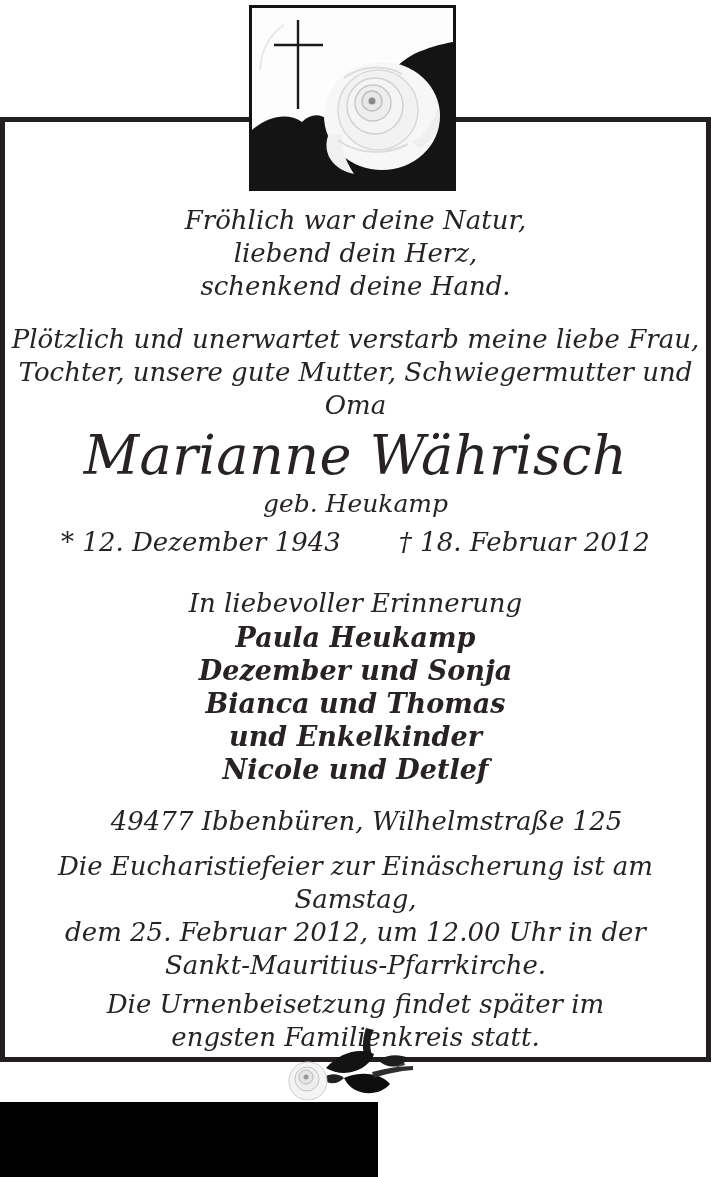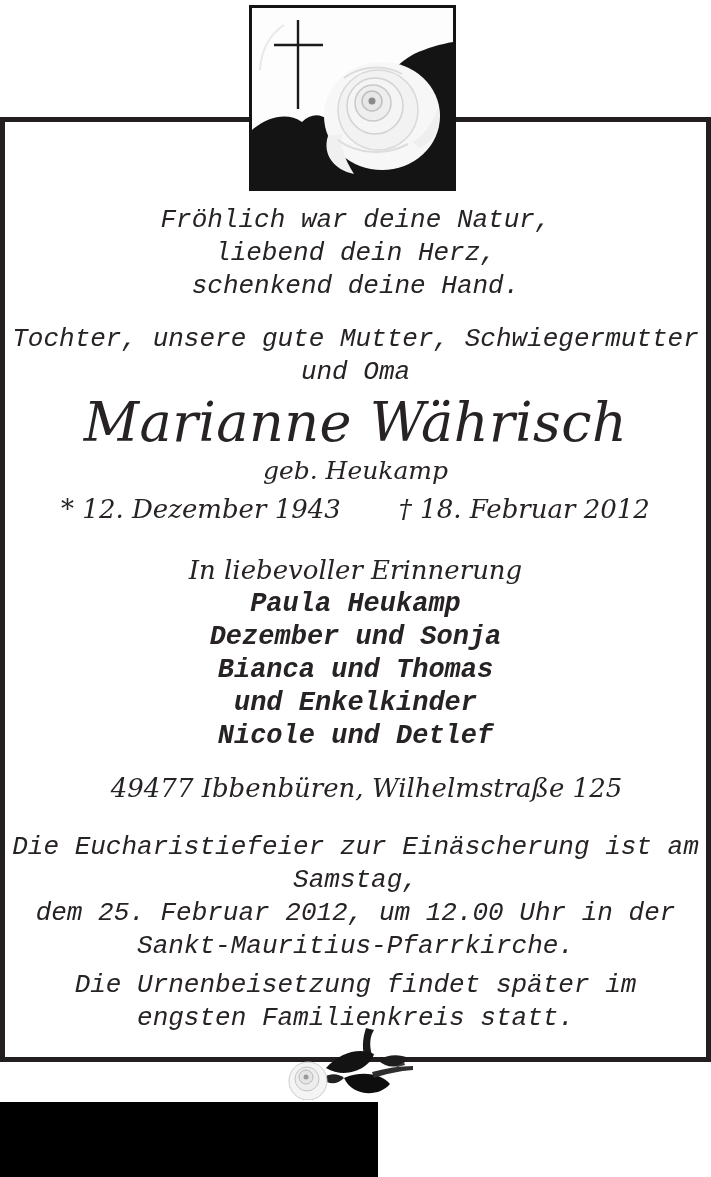--- a/index.html
+++ b/index.html
@@ -8,36 +8,36 @@
     font-family:"DejaVu Serif","Liberation Serif",serif;color:#272324;
   }
   .frame{
     position:absolute;left:0;top:117px;width:711px;height:945px;
     border:5px solid #231f20;box-sizing:border-box;background:#ffffff;z-index:1;
   }
   .content{
     position:absolute;left:0;top:0;width:100%;
     text-align:center;font-style:italic;padding-top:82px;
   }
-  .line{font-size:26px;line-height:33px;font-family:Liberation Mono, monospace;}
+  .line{font-size:26px;line-height:33px;}
   .epigraph{}
   .announcement{margin-top:20px;}
   .deceased-name{
     margin-top:3px;font-size:54px;line-height:62px;font-weight:400;letter-spacing:0.5px;
   }
   .maiden{font-size:25px;line-height:31px;margin-top:1px;}
   .dates{
     margin-top:7px;font-size:26px;line-height:32px;
     display:flex;justify-content:center;gap:58px;
   }
   .erinnerung{margin-top:29px;font-size:26px;line-height:32px;}
   .mourners{margin-top:2px;font-weight:bold;}
   .mourners .line{font-size:27px;line-height:33px;}
   .address{margin-top:19px;font-size:26px;line-height:32px;padding-left:22px;}
-  .service{margin-top:27px;}
+  .service{margin-top:13px;}
   .burial{margin-top:6px;}
   .photo-top{
     position:absolute;left:249px;top:5px;width:207px;height:186px;
     border:3px solid #141414;box-sizing:border-box;background:#fff;z-index:3;
   }
   .photo-top svg{display:block;width:100%;height:100%;}
   .rose-bottom{
     position:absolute;left:286px;top:1028px;width:128px;height:72px;z-index:3;
   }
   .rose-bottom svg{display:block;width:100%;height:100%;}
@@ -54,20 +54,21 @@
   <div class="frame">
     <div class="content">
 
       <div class="epigraph">
         <div class="line">Fröhlich war deine Natur,</div>
         <div class="line">liebend dein Herz,</div>
         <div class="line">schenkend deine Hand.</div>
       </div>
 
       <div class="announcement">
+        <div class="line">Plötzlich und unerwartet verstarb meine liebe Frau,</div>
         <div class="line">Tochter, unsere gute Mutter, Schwiegermutter und Oma</div>
       </div>
 
       <div class="deceased-name">Marianne Währisch</div>
       <div class="maiden">geb. Heukamp</div>
 
       <div class="dates">
         <span>* 12. Dezember 1943</span>
         <span>† 18. Februar 2012</span>
       </div>

